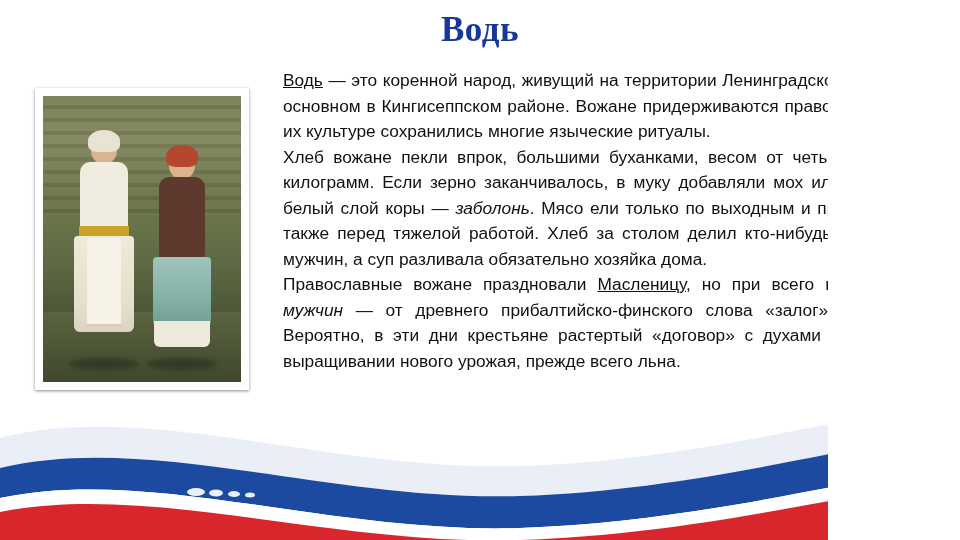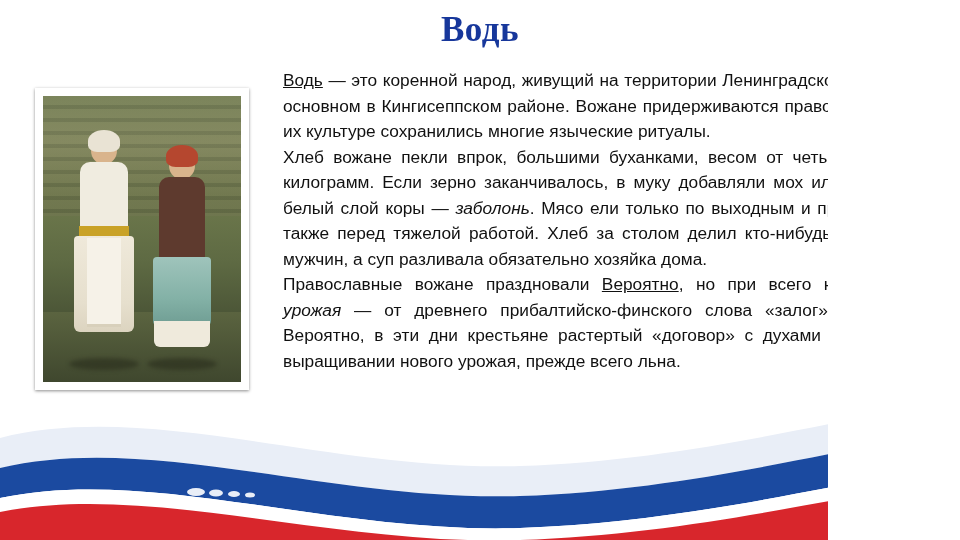--- a/index.html
+++ b/index.html
@@ -258,16 +258,16 @@
         <div class="torso torsoB"></div>
         <div class="skirt skirtB"></div>
         <div class="hemB"></div>
       </div>
     </div>
   </div>
 
   <div class="body-text">
     <p id="para-1"><span class="u">Водь</span><span> — это коренной народ, живущий на территории Ленинградской области, в основном в Кингисеппском районе. Вожане придерживаются православия, но в их культуре сохранились многие языческие ритуалы.</span></p>
     <p id="para-2"><span> Хлеб вожане пекли впрок, большими буханками, весом от четырех до пяти килограмм. Если зерно заканчивалось, в муку добавляли мох или растертый белый слой коры — </span><span class="i">заболонь</span><span>. Мясо ели только по выходным и праздникам, а также перед тяжелой работой. Хлеб за столом делил кто-нибудь из старших мужчин, а суп разливала обязательно хозяйка дома.</span></p>
-    <p id="para-3"><span>Православные вожане праздновали </span><span class="u">Вероятно</span><span>, но при всего называли ее </span><span class="i">урожая</span><span> — от древнего прибалтийско-финского слова «залог», «договор». Вероятно, в эти дни крестьяне растертый «договор» с духами о помощи в выращивании нового урожая, прежде всего льна.</span></p>
+    <p id="para-3"><span>Православные вожане праздновали </span><span class="u">Масленицу</span><span>, но при всего называли ее </span><span class="i">мужчин</span><span> — от древнего прибалтийско-финского слова «залог», «договор». Вероятно, в эти дни крестьяне растертый «договор» с духами о помощи в выращивании нового урожая, прежде всего льна.</span></p>
   </div>
 
 </div>
 
 </body></html>

